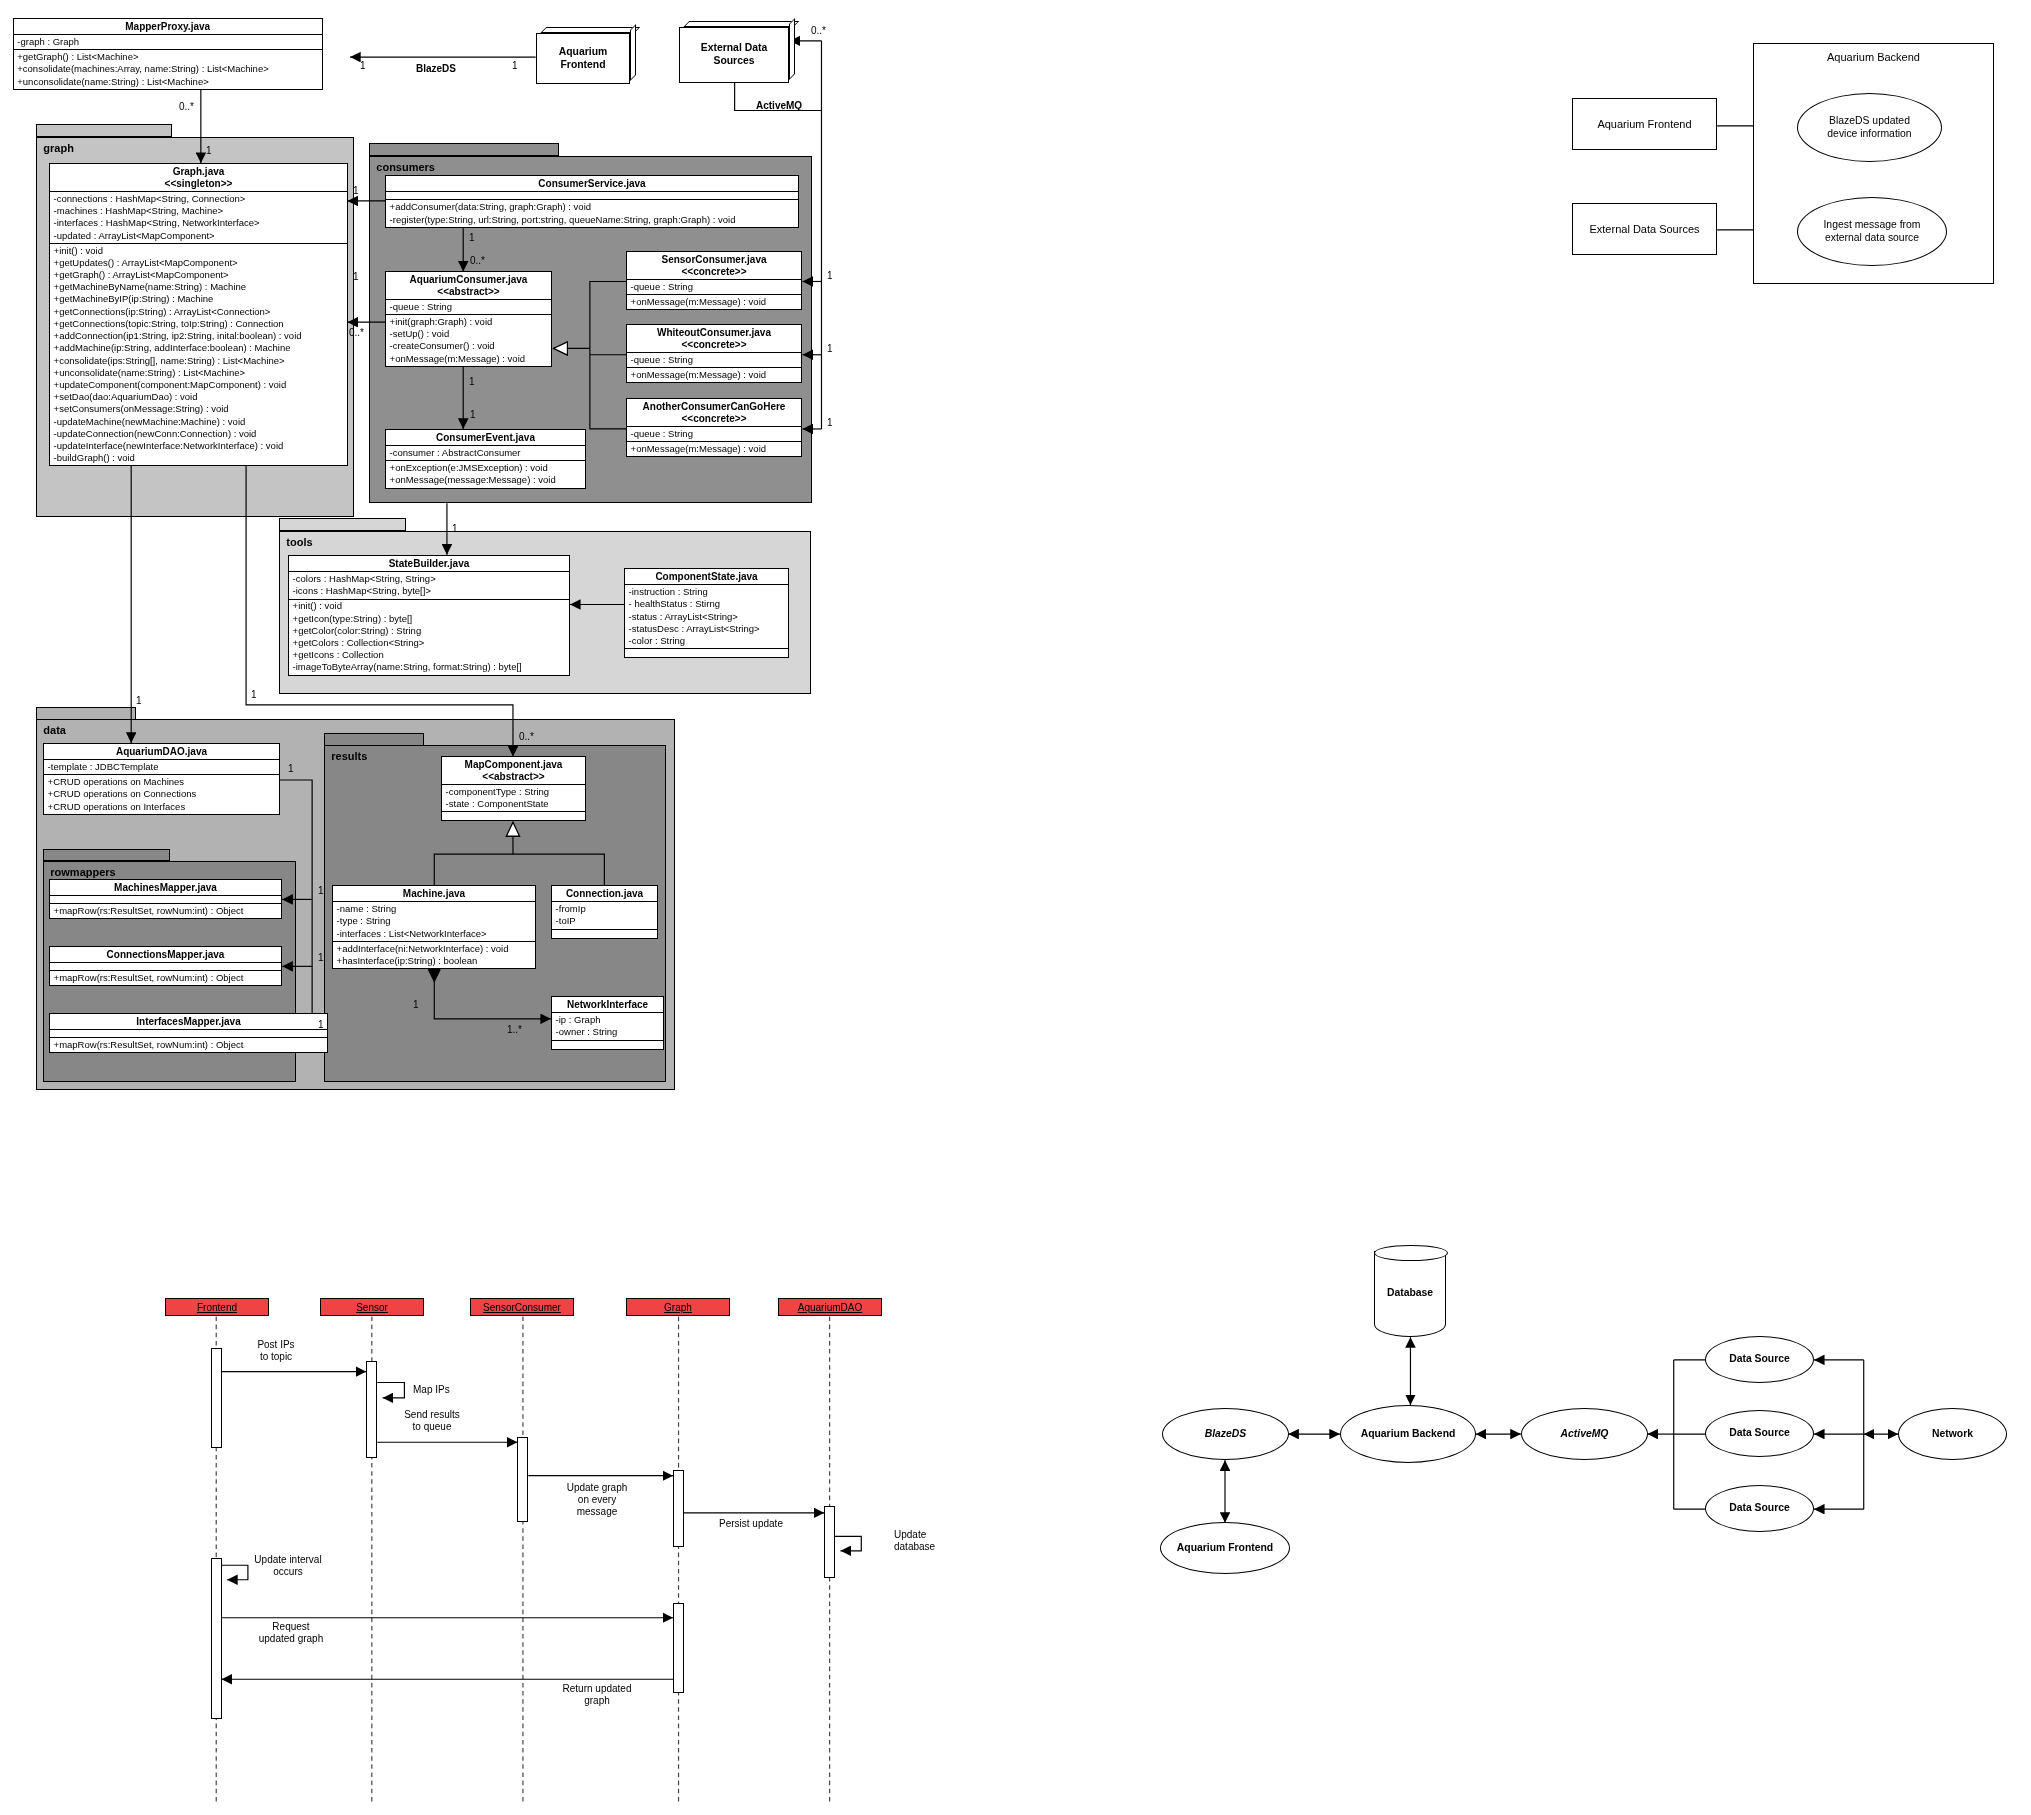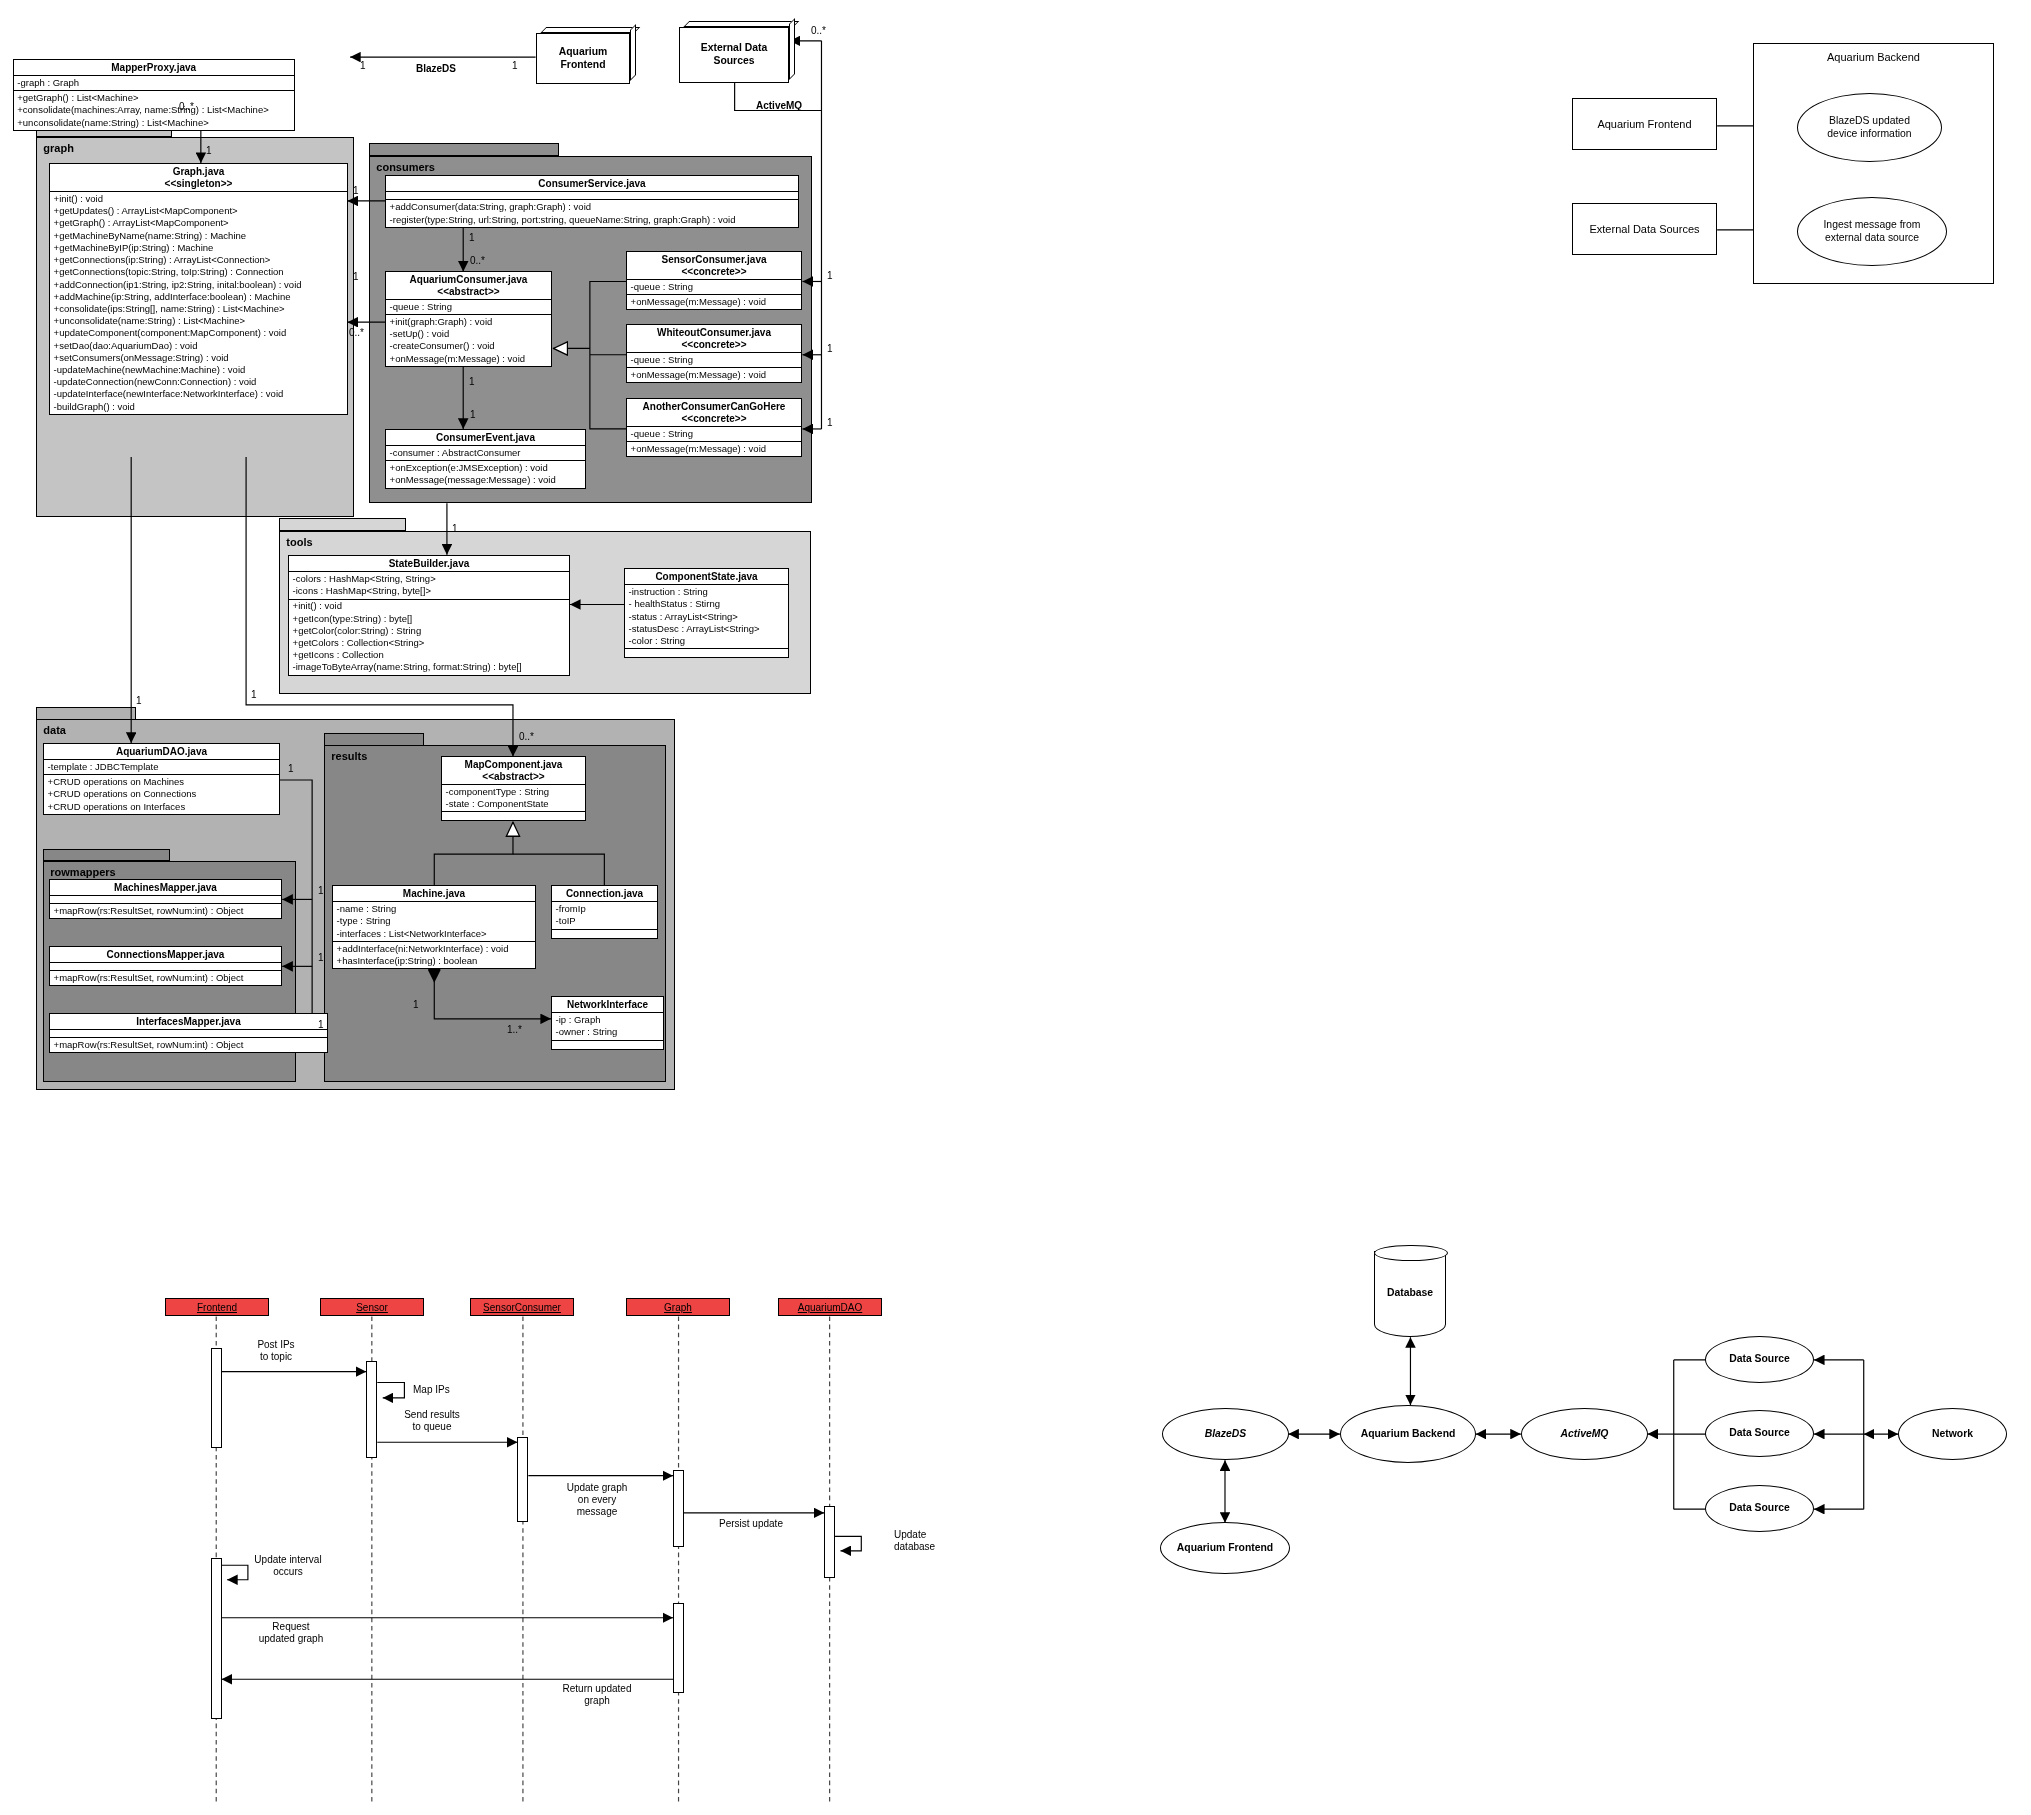--- a/index.html
+++ b/index.html
@@ -173,21 +173,21 @@
     <line x1="1885" y1="1668" x2="1850" y2="1668"></line>
     <line x1="1850" y1="1585" x2="1821" y2="1585" marker-end="url(#arr)"></line>
     <line x1="2060" y1="1503" x2="2060" y2="1668"></line>
     <line x1="2060" y1="1503" x2="2005" y2="1503" marker-end="url(#arr)"></line>
     <line x1="2060" y1="1668" x2="2005" y2="1668" marker-end="url(#arr)"></line>
     <line x1="2060" y1="1585" x2="2005" y2="1585" marker-end="url(#arr)"></line>
     <line x1="2098" y1="1585" x2="2060" y2="1585" marker-start="url(#arr)" marker-end="url(#arr)"></line>
   </g>
 </svg>
 
-<div class="cls" style="left:12.7px;top:18px;width:282px;margin-top:41px;">
+<div class="cls" style="left:12.7px;top:18px;width:310px;">
   <div class="hd">
       <div>MapperProxy.java</div>
     </div>
   <div class="sec">
       <div>-graph : Graph</div>
     </div>
   <div class="sec">
       <div>+getGraph() : List&lt;Machine&gt;</div>
       <div>+consolidate(machines:Array, name:String) : List&lt;Machine&gt;</div>
       <div>+unconsolidate(name:String) : List&lt;Machine&gt;</div>
@@ -203,20 +203,26 @@
   <div class="n3-top"></div>
   <div class="n3-side"></div>
   <div class="n3-face">External Data Sources</div>
 </div>
 
 <div class="cls" style="left:49px;top:163px;width:299px;">
   <div class="hd">
     <div>Graph.java</div>
     <div>&lt;&lt;singleton&gt;&gt;</div>
   </div>
+  <div class="sec">
+      <div>-connections : HashMap&lt;String, Connection&gt;</div>
+      <div>-machines : HashMap&lt;String, Machine&gt;</div>
+      <div>-interfaces : HashMap&lt;String, NetworkInterface&gt;</div>
+      <div>-updated : ArrayList&lt;MapComponent&gt;</div>
+    </div>
   <div class="sec">
       <div>+init() : void</div>
       <div>+getUpdates() : ArrayList&lt;MapComponent&gt;</div>
       <div>+getGraph() : ArrayList&lt;MapComponent&gt;</div>
       <div>+getMachineByName(name:String) : Machine</div>
       <div>+getMachineByIP(ip:String) : Machine</div>
       <div>+getConnections(ip:String) : ArrayList&lt;Connection&gt;</div>
       <div>+getConnections(topic:String, toIp:String) : Connection</div>
       <div>+addConnection(ip1:String, ip2:String, inital:boolean) : void</div>
       <div>+addMachine(ip:String, addInterface:boolean) : Machine</div>

